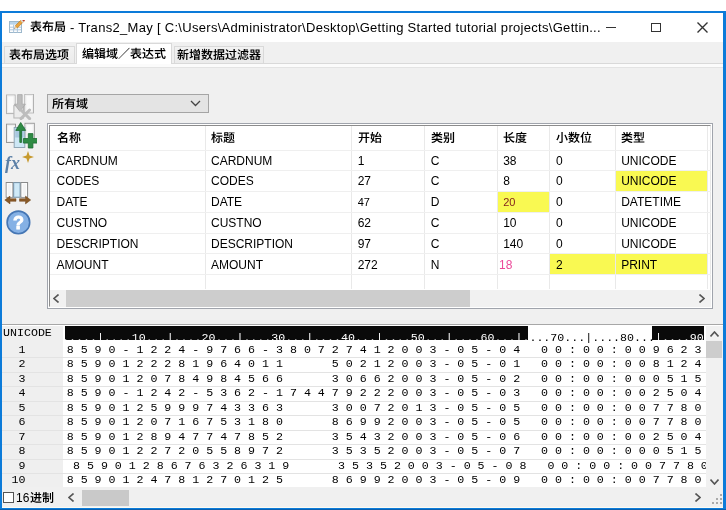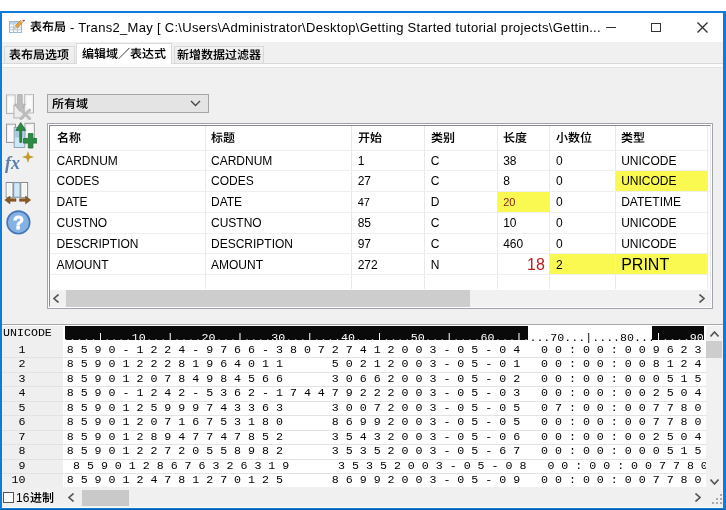--- a/index.html
+++ b/index.html
@@ -150,39 +150,39 @@
 <div class="a" style="left:621.2px;top:174.39999999999998px;font-size:12px;line-height:14px;color:#000">UNICODE</div>
 <div class="a" style="left:56.5px;top:195.2px;font-size:12px;line-height:14px;color:#000">DATE</div>
 <div class="a" style="left:211.0px;top:195.2px;font-size:12px;line-height:14px;color:#000">DATE</div>
 <div class="a" style="left:357.7px;top:195.2px;font-size:11px;line-height:14px;color:#000">47</div>
 <div class="a" style="left:430.7px;top:195.2px;font-size:12px;line-height:14px;color:#000">D</div>
 <div class="a" style="left:503.2px;top:195.2px;font-size:11px;line-height:14px;color:#7f1d1d">20</div>
 <div class="a" style="left:555.9px;top:195.2px;font-size:12px;line-height:14px;color:#000">0</div>
 <div class="a" style="left:621.2px;top:195.2px;font-size:12px;line-height:14px;color:#000">DATETIME</div>
 <div class="a" style="left:56.5px;top:215.95px;font-size:12px;line-height:14px;color:#000">CUSTNO</div>
 <div class="a" style="left:211.0px;top:215.95px;font-size:12px;line-height:14px;color:#000">CUSTNO</div>
-<div class="a" style="left:357.7px;top:215.95px;font-size:12px;line-height:14px;color:#000">85</div>
+<div class="a" style="left:357.7px;top:215.95px;font-size:12px;line-height:14px;color:#000">62</div>
 <div class="a" style="left:430.7px;top:215.95px;font-size:12px;line-height:14px;color:#000">C</div>
 <div class="a" style="left:503.2px;top:215.95px;font-size:12px;line-height:14px;color:#000">10</div>
 <div class="a" style="left:555.9px;top:215.95px;font-size:12px;line-height:14px;color:#000">0</div>
 <div class="a" style="left:621.2px;top:215.95px;font-size:12px;line-height:14px;color:#000">UNICODE</div>
 <div class="a" style="left:56.5px;top:236.7px;font-size:12px;line-height:14px;color:#000">DESCRIPTION</div>
 <div class="a" style="left:211.0px;top:236.7px;font-size:12px;line-height:14px;color:#000">DESCRIPTION</div>
 <div class="a" style="left:357.7px;top:236.7px;font-size:12px;line-height:14px;color:#000">97</div>
 <div class="a" style="left:430.7px;top:236.7px;font-size:12px;line-height:14px;color:#000">C</div>
-<div class="a" style="left:503.2px;top:236.7px;font-size:12px;line-height:14px;color:#000">460</div>
+<div class="a" style="left:503.2px;top:236.7px;font-size:12px;line-height:14px;color:#000">140</div>
 <div class="a" style="left:555.9px;top:236.7px;font-size:12px;line-height:14px;color:#000">0</div>
 <div class="a" style="left:621.2px;top:236.7px;font-size:12px;line-height:14px;color:#000">UNICODE</div>
 <div class="a" style="left:56.5px;top:257.5px;font-size:12px;line-height:14px;color:#000">AMOUNT</div>
 <div class="a" style="left:211.0px;top:257.5px;font-size:12px;line-height:14px;color:#000">AMOUNT</div>
 <div class="a" style="left:357.7px;top:257.5px;font-size:12px;line-height:14px;color:#000">272</div>
 <div class="a" style="left:430.7px;top:257.5px;font-size:12px;line-height:14px;color:#000">N</div>
-<div class="a" style="left:527px;top:257.5px;font-size:16px;line-height:14px;color:#b91c1c">18</div>
+<div class="a" style="left:499px;top:257.5px;font-size:12px;line-height:14px;color:#ec4899">18</div>
 <div class="a" style="left:555.9px;top:257.5px;font-size:12px;line-height:14px;color:#000">2</div>
-<div class="a" style="left:621.2px;top:257.5px;font-size:16px;line-height:14px;color:#000">PRINT</div>
+<div class="a" style="left:621.2px;top:257.5px;font-size:12px;line-height:14px;color:#000">PRINT</div>
 <div class="a" style="left:49.5px;top:289.5px;width:661.5px;height:17px;background:#f1f1f1"></div>
 <div class="a" style="left:66px;top:289.5px;width:404px;height:17px;background:#cdcdcd"></div>
 <svg class="a" style="left:53px;top:293.5px" width="6" height="9" viewBox="0 0 6 9">
     <path d="M5.5 0.5L1 4.5l4.5 4" stroke="#555" stroke-width="1.6" fill="none"></path>
   </svg>
 <svg class="a" style="left:699px;top:293.5px" width="6" height="9" viewBox="0 0 6 9">
     <path d="M0.5 0.5L5 4.5l-4.5 4" stroke="#555" stroke-width="1.6" fill="none"></path>
   </svg>
 <div class="a" style="left:1.5px;top:323.5px;width:721px;height:1px;background:#a7a7a7"></div>
 <div class="a" style="left:1.5px;top:324.5px;width:721px;height:1.3px;background:#fff"></div>
@@ -198,30 +198,30 @@
 <div class="a mono" style="left:0;top:357.3px;width:25.5px;height:14.5px;line-height:14.5px;text-align:right;color:#000">2</div>
 <div class="a mono" style="left:66.7px;top:357.3px;height:14.5px;line-height:14.5px;color:#000">8 5 9 0 1 2 2 2 8 1 9 6 4 0 1 1       5 0 2 1 2 0 0 3 - 0 5 - 0 1   0 0 : 0 0 : 0 0 8 1 2 4</div>
 <div class="a" style="left:1.5px;top:371.8px;width:704px;height:1px;background:#e3e3e3"></div>
 <div class="a mono" style="left:0;top:371.8px;width:25.5px;height:14.5px;line-height:14.5px;text-align:right;color:#000">3</div>
 <div class="a mono" style="left:66.7px;top:371.8px;height:14.5px;line-height:14.5px;color:#000">8 5 9 0 1 2 0 7 8 4 9 8 4 5 6 6       3 0 6 6 2 0 0 3 - 0 5 - 0 2   0 0 : 0 0 : 0 0 0 5 1 5</div>
 <div class="a" style="left:1.5px;top:386.3px;width:704px;height:1px;background:#e3e3e3"></div>
 <div class="a mono" style="left:0;top:386.3px;width:25.5px;height:14.5px;line-height:14.5px;text-align:right;color:#000">4</div>
 <div class="a mono" style="left:66.7px;top:386.3px;height:14.5px;line-height:14.5px;color:#000">8 5 9 0 - 1 2 4 2 - 5 3 6 2 - 1 7 4 4 7 9 2 2 2 0 0 3 - 0 5 - 0 3   0 0 : 0 0 : 0 0 2 5 0 4</div>
 <div class="a" style="left:1.5px;top:400.8px;width:704px;height:1px;background:#e3e3e3"></div>
 <div class="a mono" style="left:0;top:400.8px;width:25.5px;height:14.5px;line-height:14.5px;text-align:right;color:#000">5</div>
-<div class="a mono" style="left:66.7px;top:400.8px;height:14.5px;line-height:14.5px;color:#000">8 5 9 0 1 2 5 9 9 9 7 4 3 3 6 3       3 0 0 7 2 0 0 3 - 0 5 - 0 5   0 7 : 0 0 : 0 0 7 7 8 0</div>
+<div class="a mono" style="left:66.7px;top:400.8px;height:14.5px;line-height:14.5px;color:#000">8 5 9 0 1 2 5 9 9 9 7 4 3 3 6 3       3 0 0 7 2 0 1 3 - 0 5 - 0 5   0 0 : 0 0 : 0 0 7 7 8 0</div>
 <div class="a" style="left:1.5px;top:415.3px;width:704px;height:1px;background:#e3e3e3"></div>
 <div class="a mono" style="left:0;top:415.3px;width:25.5px;height:14.5px;line-height:14.5px;text-align:right;color:#000">6</div>
 <div class="a mono" style="left:66.7px;top:415.3px;height:14.5px;line-height:14.5px;color:#000">8 5 9 0 1 2 0 7 1 6 7 5 3 1 8 0       8 6 9 9 2 0 0 3 - 0 5 - 0 5   0 0 : 0 0 : 0 0 7 7 8 0</div>
 <div class="a" style="left:1.5px;top:429.8px;width:704px;height:1px;background:#e3e3e3"></div>
 <div class="a mono" style="left:0;top:429.8px;width:25.5px;height:14.5px;line-height:14.5px;text-align:right;color:#000">7</div>
 <div class="a mono" style="left:66.7px;top:429.8px;height:14.5px;line-height:14.5px;color:#000">8 5 9 0 1 2 8 9 4 7 7 4 7 8 5 2       3 5 4 3 2 0 0 3 - 0 5 - 0 6   0 0 : 0 0 : 0 0 2 5 0 4</div>
 <div class="a" style="left:1.5px;top:444.3px;width:704px;height:1px;background:#e3e3e3"></div>
 <div class="a mono" style="left:0;top:444.3px;width:25.5px;height:14.5px;line-height:14.5px;text-align:right;color:#000">8</div>
-<div class="a mono" style="left:66.7px;top:444.3px;height:14.5px;line-height:14.5px;color:#000">8 5 9 0 1 2 2 7 2 0 5 5 8 9 8 2       3 5 3 5 2 0 0 3 - 0 5 - 6 7   0 0 : 0 0 : 0 0 0 5 1 5</div>
+<div class="a mono" style="left:66.7px;top:444.3px;height:14.5px;line-height:14.5px;color:#000">8 5 9 0 1 2 2 7 2 0 5 5 8 9 7 2       3 5 3 5 2 0 0 3 - 0 5 - 0 7   0 0 : 0 0 : 0 0 0 5 1 5</div>
 <div class="a" style="left:1.5px;top:458.8px;width:704px;height:1px;background:#e3e3e3"></div>
 <div class="a mono" style="left:0;top:458.8px;width:25.5px;height:14.5px;line-height:14.5px;text-align:right;color:#000">9</div>
 <div class="a mono" style="left:73px;top:458.8px;height:14.5px;line-height:14.5px;color:#000">8 5 9 0 1 2 8 6 7 6 3 2 6 3 1 9       3 5 3 5 2 0 0 3 - 0 5 - 0 8   0 0 : 0 0 : 0 0 7 7 8 0</div>
 <div class="a" style="left:1.5px;top:473.3px;width:704px;height:1px;background:#e3e3e3"></div>
 <div class="a mono" style="left:0;top:473.3px;width:25.5px;height:14.5px;line-height:14.5px;text-align:right;color:#000">10</div>
 <div class="a mono" style="left:66.7px;top:473.3px;height:14.5px;line-height:14.5px;color:#000">8 5 9 0 1 2 4 7 8 1 2 7 0 1 2 5       8 6 9 9 2 0 0 3 - 0 5 - 0 9   0 0 : 0 0 : 0 0 7 7 8 0</div>
 <div class="a" style="left:1.5px;top:487.8px;width:704px;height:1px;background:#e3e3e3"></div>
 <div class="a" style="left:705.8px;top:325.8px;width:16.7px;height:162.5px;background:#f1f1f1"></div>
 <svg class="a" style="left:709.5px;top:331px" width="9" height="6" viewBox="0 0 9 6">
     <path d="M0.5 5.5L4.5 1l4 4.5" stroke="#555" stroke-width="1.6" fill="none"></path>

